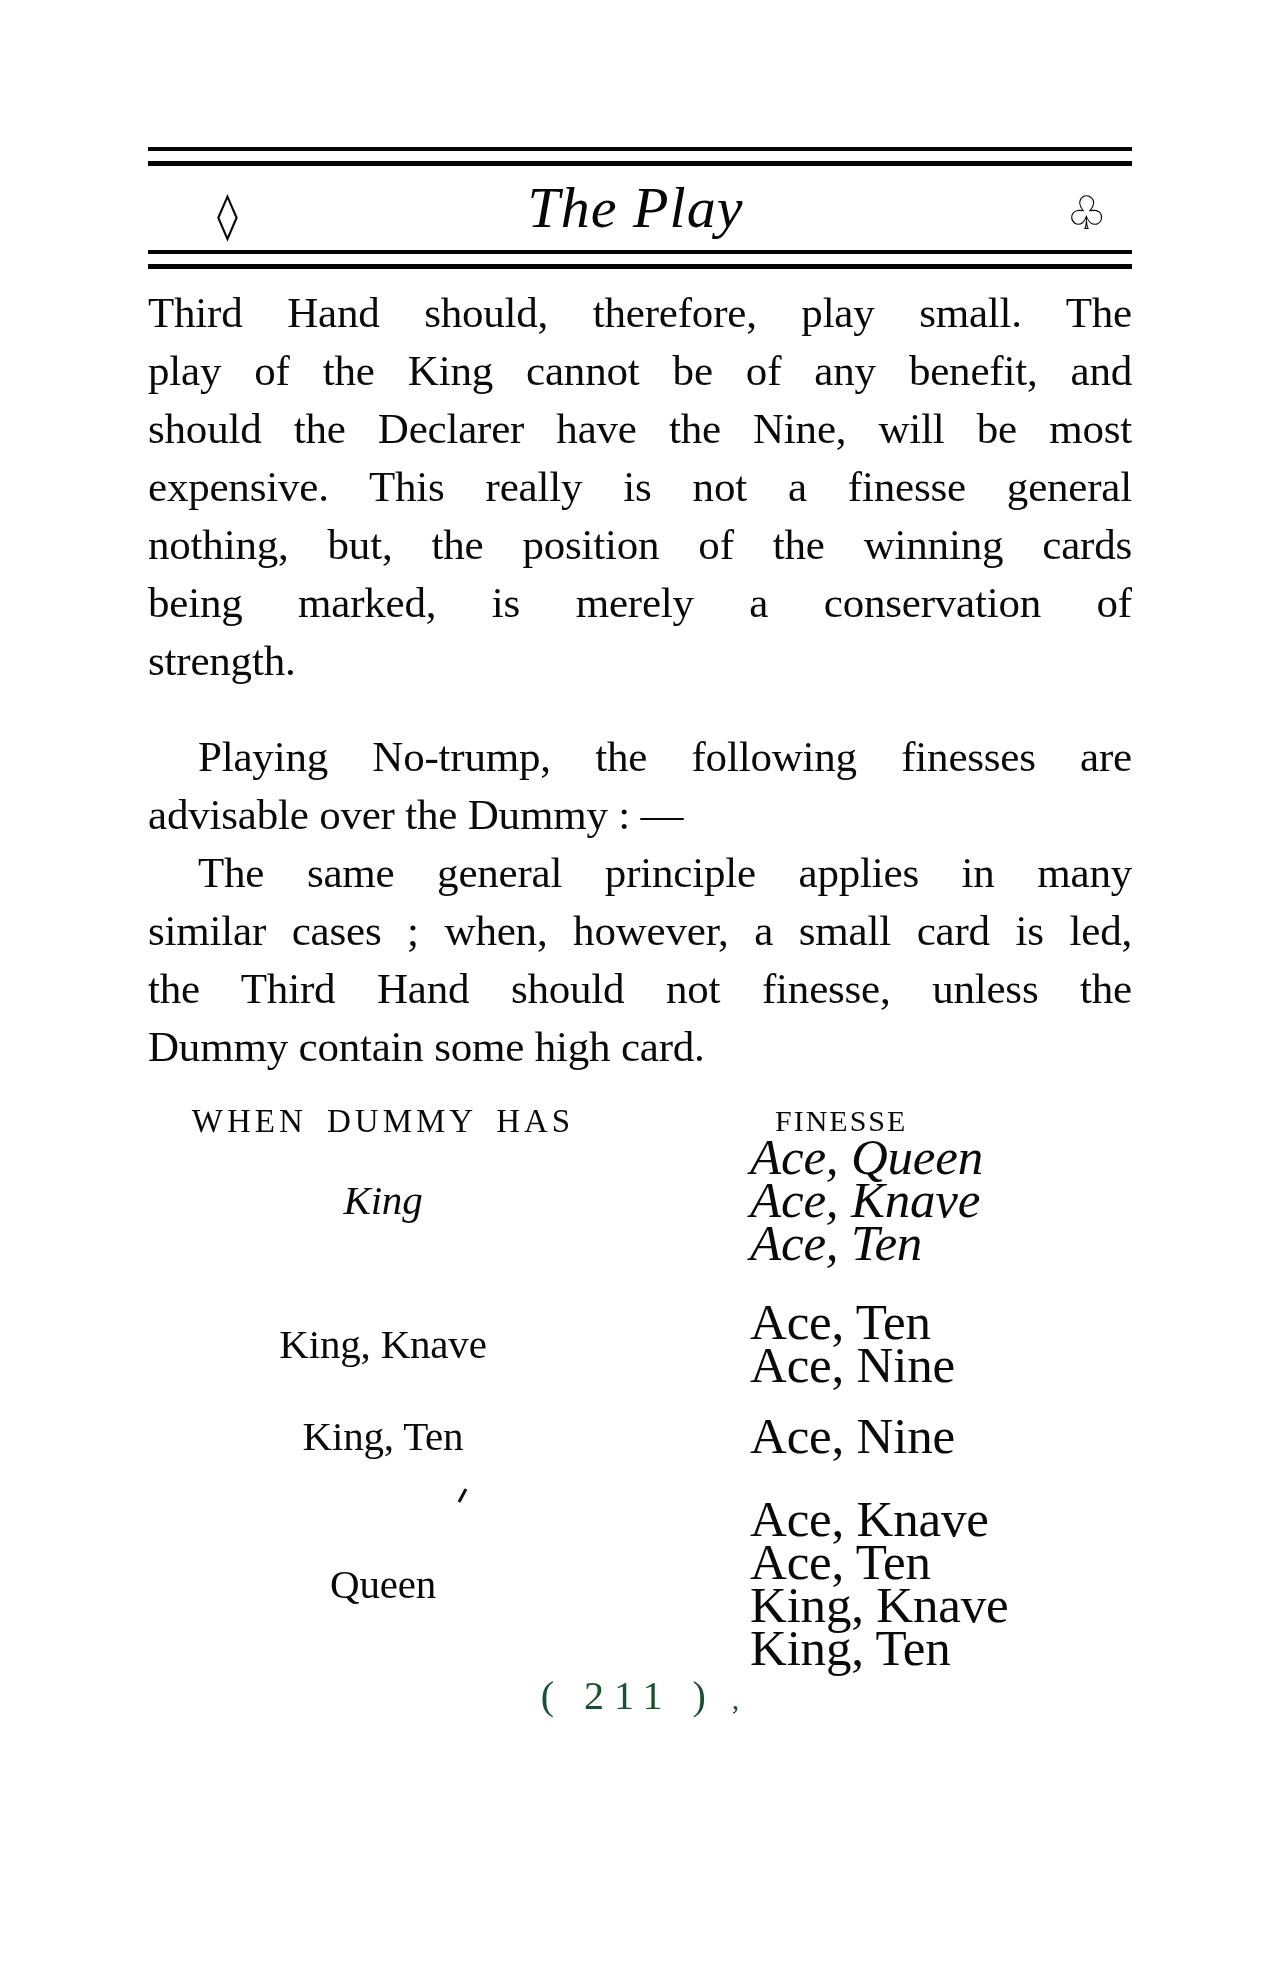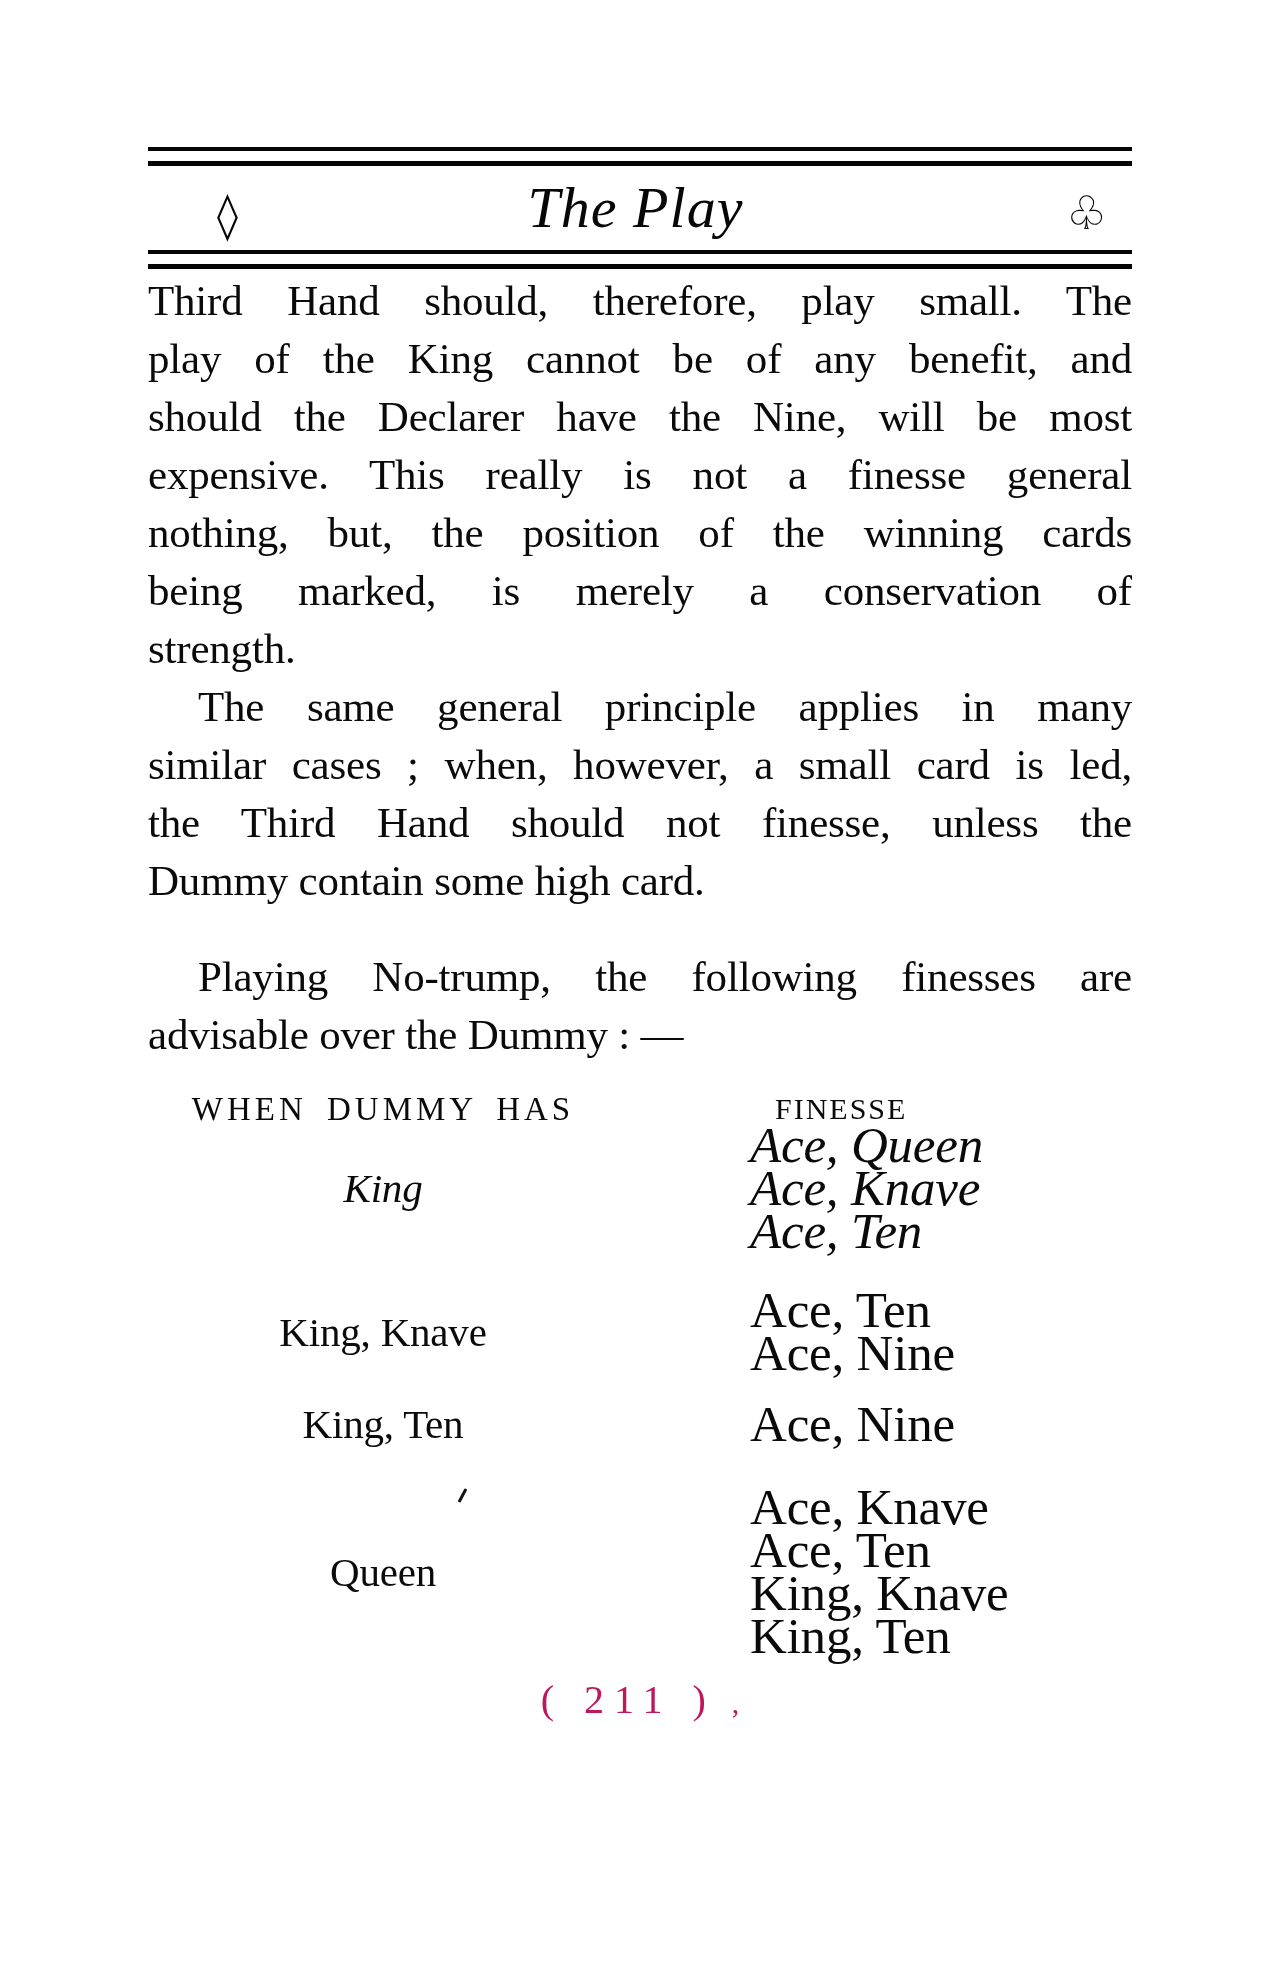--- a/index.html
+++ b/index.html
@@ -27,21 +27,21 @@
   .suit-club    { left: 1066px; top: 190px; font-size: 46px; }
   .page-title {
     position: absolute; left: 132px; top: 176px; width: 984px;
     text-align: center; text-indent: 23px;
     font-style: italic; font-size: 58px; line-height: 1.1;
     letter-spacing: 1px; color: #070707;
   }
 
   
   .body-col {
-    position: absolute; left: 148px; top: 272px; width: 984px;
+    position: absolute; left: 148px; top: 284px; width: 984px;
     font-size: 43px; line-height: 58px; letter-spacing: -0.2px;
     color: #0a0a0a;
   }
   .bline { text-align: justify; text-align-last: justify; height: 58px; overflow: hidden; }
   .bline.lastline { text-align: center; text-align-last: left; }
   .bline.indent { text-indent: 50px; }
   .para.gap-before { margin-top: 38px; }
 
   
   .finesse-table { margin-top: 16px; }
@@ -53,22 +53,22 @@
   .t-row { display: flex; align-items: center; }
   .t-row .dummy-cell { flex: 0 0 470px; text-align: center;
           font-size: 41px; line-height: 43px; }
   .t-row .finesse-cell { margin-left: 132px; font-size: 51px; line-height: 43px; }
   .row-gap-1 { margin-top: 4px; font-style: italic; }
   .row-gap-2 { margin-top: 36px; }
   .row-gap-3 { margin-top: 28px; }
   .row-gap-4 { margin-top: 40px; }
 
   
-  .page-footer { margin-top: 20px; text-align: center; font-size: 40px;
-                 letter-spacing: 10px; line-height: 44px; color: #be185d; }
+  .page-footer { margin-top: 4px; text-align: center; font-size: 40px;
+                 letter-spacing: 10px; line-height: 44px; color: #14532d; }
   .stray-comma { font-size: 30px; letter-spacing: 0; margin-left: 16px; }
 
   
   .stray-tick { position: absolute; left: 461px; top: 1488px;
                 width: 3px; height: 15px; background: #141414;
                 transform: rotate(28deg); border-radius: 1px; }
 </style>
 </head>
 <body>
 
@@ -92,29 +92,29 @@
     <div id="paragraphs">
         <div class="para">
           <div class="bline">Third Hand should, therefore, play small. The</div>
           <div class="bline">play of the King cannot be of any benefit, and</div>
           <div class="bline">should the Declarer have the Nine, will be most</div>
           <div class="bline">expensive. This really is not a finesse general</div>
           <div class="bline">nothing, but, the position of the winning cards</div>
           <div class="bline">being marked, is merely a conservation of</div>
           <div class="bline lastline">strength.</div>
         </div>
+        <div class="para gap-before">
+          <div class="bline indent">Playing No-trump, the following finesses are</div>
+          <div class="bline lastline">advisable over the Dummy : —</div>
+        </div>
         <div class="para">
           <div class="bline indent">The same general principle applies in many</div>
           <div class="bline">similar cases ; when, however, a small card is led,</div>
           <div class="bline">the Third Hand should not finesse, unless the</div>
           <div class="bline lastline">Dummy contain some high card.</div>
-        </div>
-        <div class="para gap-before">
-          <div class="bline indent">Playing No-trump, the following finesses are</div>
-          <div class="bline lastline">advisable over the Dummy : —</div>
         </div>
       </div>
 
     <section class="finesse-table">
       <div class="t-head">
         <div class="t-h1">WHEN DUMMY HAS</div>
         <div class="t-h2">FINESSE</div>
       </div>
       <div id="table-rows">
           <div class="t-row row-gap-1">

